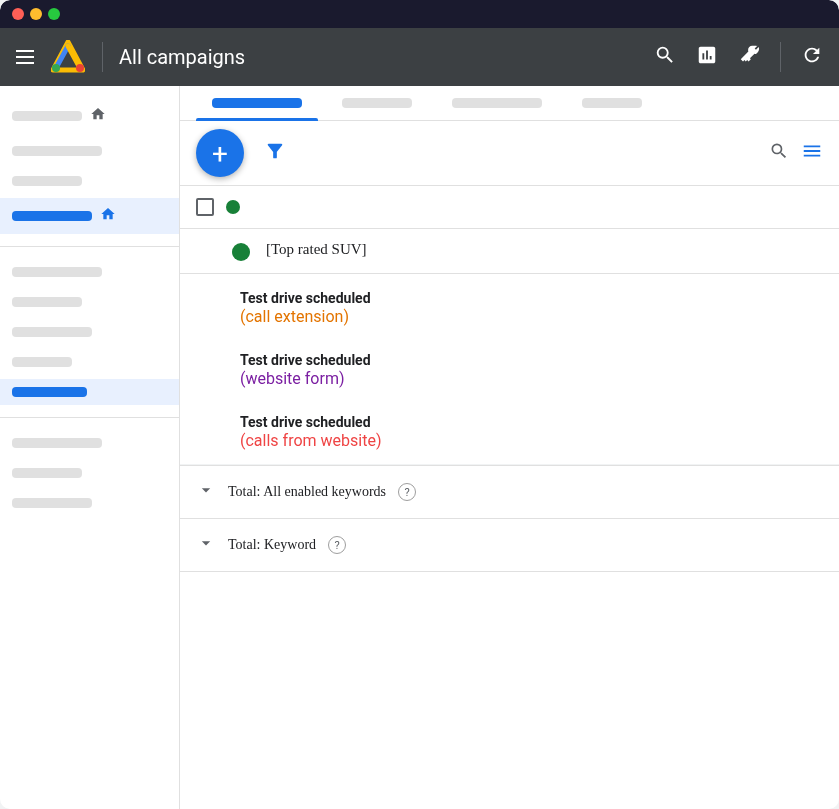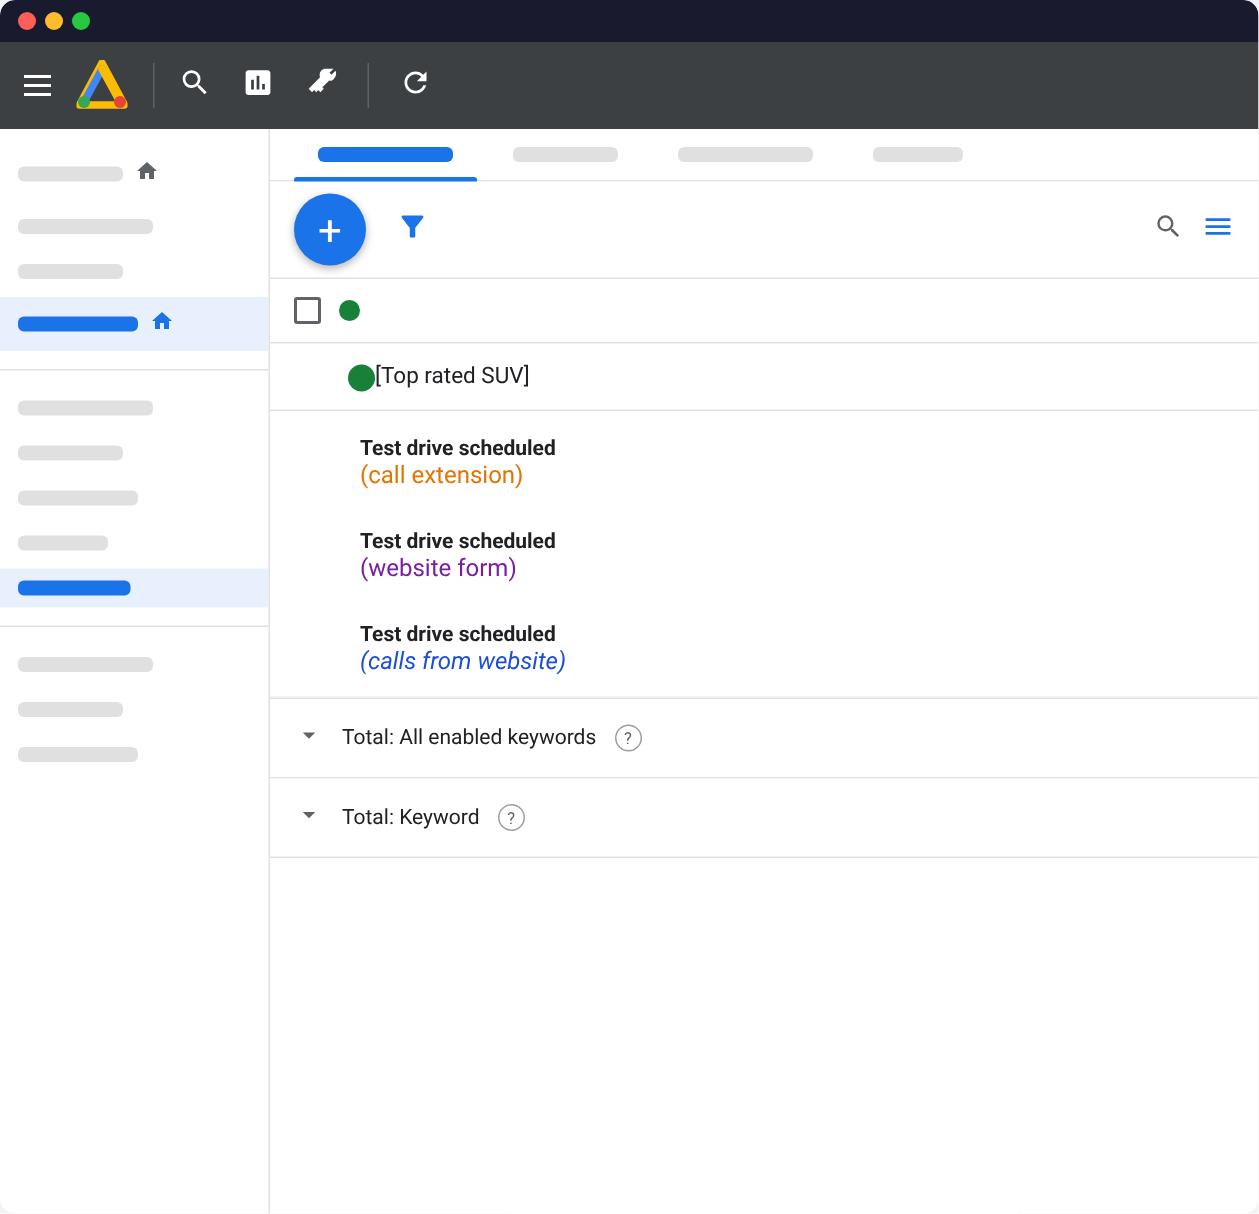--- a/index.html
+++ b/index.html
@@ -289,38 +289,39 @@
     .conversion-name {
       font-size: 14px;
       color: #202124;
       font-weight: 700;
     }
     .conversion-type {
       font-size: 16px;
     }
     .type-orange { color: #e37400; }
     .type-purple { color: #7b1fa2; }
-    .type-green { color: #1d4ed8; font-style: italic; }
+    .type-green { color: #ef4444; }
 
     .collapsible-row {
       display: flex;
       align-items: center;
       padding: 14px 16px;
       border-bottom: 1px solid #e0e0e0;
       background: #fff;
       gap: 12px;
       cursor: pointer;
     }
     .chevron-icon {
       color: #5f6368;
       font-size: 16px;
     }
     .total-label {
       color: #202124;
       font-size: 14px;
+      font-family: Liberation Serif, serif;
     }
     .help-icon {
       width: 18px;
       height: 18px;
       border: 1px solid #9e9e9e;
       border-radius: 50%;
       display: flex;
       align-items: center;
       justify-content: center;
       color: #5f6368;
@@ -361,20 +362,21 @@
       <path d="M17,6 L29,28" stroke="#fbbc04" stroke-width="5" stroke-linecap="round"></path>
 
       <circle cx="5" cy="28" r="4" fill="#34a853"></circle>
 
       <circle cx="29" cy="28" r="4" fill="#ea4335"></circle>
     </svg>
   </div>
 
   <div class="nav-divider"></div>
 
+  <div class="nav-title">All campaigns</div>
 
   <div class="nav-actions">
     <span class="nav-icon">
       <svg width="22" height="22" viewBox="0 0 24 24" fill="white">
           <path d="M15.5 14h-.79l-.28-.27A6.471 6.471 0 0 0 16 9.5 6.5 6.5 0 1 0 9.5 16c1.61 0 3.09-.59 4.23-1.57l.27.28v.79l5 4.99L20.49 19l-4.99-5zm-6 0C7.01 14 5 11.99 5 9.5S7.01 5 9.5 5 14 7.01 14 9.5 11.99 14 9.5 14z"></path>
         </svg>
     </span>
     <span class="nav-icon">
       <svg width="22" height="22" viewBox="0 0 24 24" fill="white">
           <path d="M19 3H5c-1.1 0-2 .9-2 2v14c0 1.1.9 2 2 2h14c1.1 0 2-.9 2-2V5c0-1.1-.9-2-2-2zM9 17H7v-7h2v7zm4 0h-2V7h2v10zm4 0h-2v-4h2v4z"></path>
@@ -497,21 +499,21 @@
     <div class="table-area">
 
 
       <div class="data-section">
 
         <div class="data-row-main">
           <div class="checkbox"></div>
           <div style="width:14px;height:14px;border-radius:50%;background:#188038;flex-shrink:0;margin-top:2px;"></div>
         </div>
 
-        <div style="display:flex; align-items:flex-start; padding:12px 16px 12px 52px; border-bottom:1px solid #e0e0e0; ">
+        <div style="display:flex; align-items:flex-start; padding:12px 16px 12px 52px; border-bottom:1px solid #e0e0e0; gap:16px;font-family:Liberation Serif, serif;">
           <div class="status-dot-green-large"></div>
           <span class="keyword-name">[Top rated SUV]</span>
         </div>
 
         <div class="conversion-group">
           <div class="conversion-item">
             <span class="conversion-name">Test drive scheduled</span>
             <br>
             <span class="conversion-type type-orange">(call extension)</span>
           </div>

